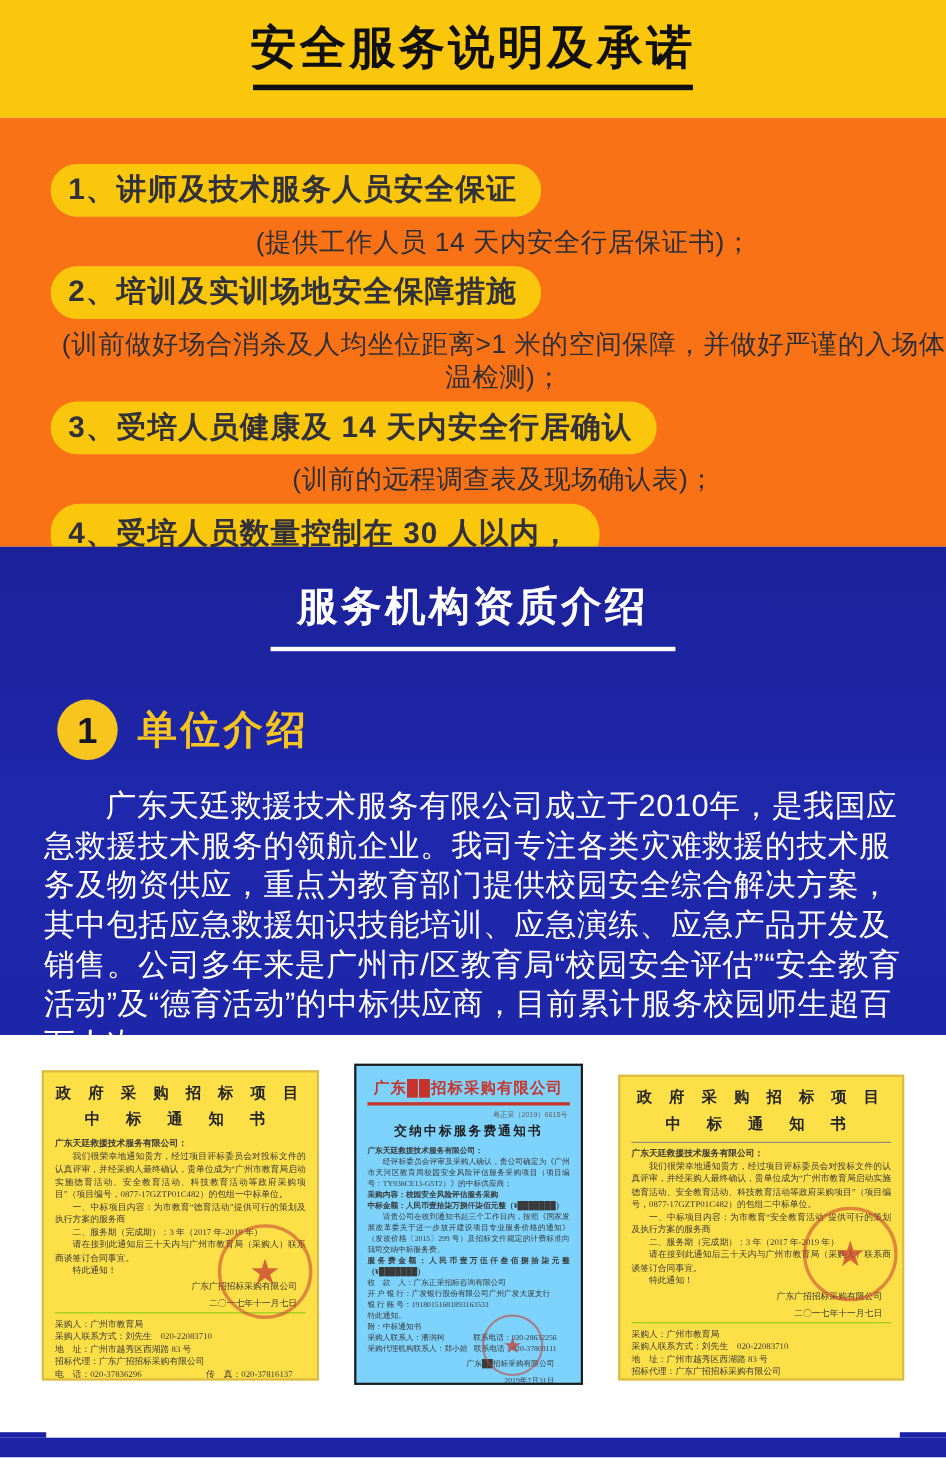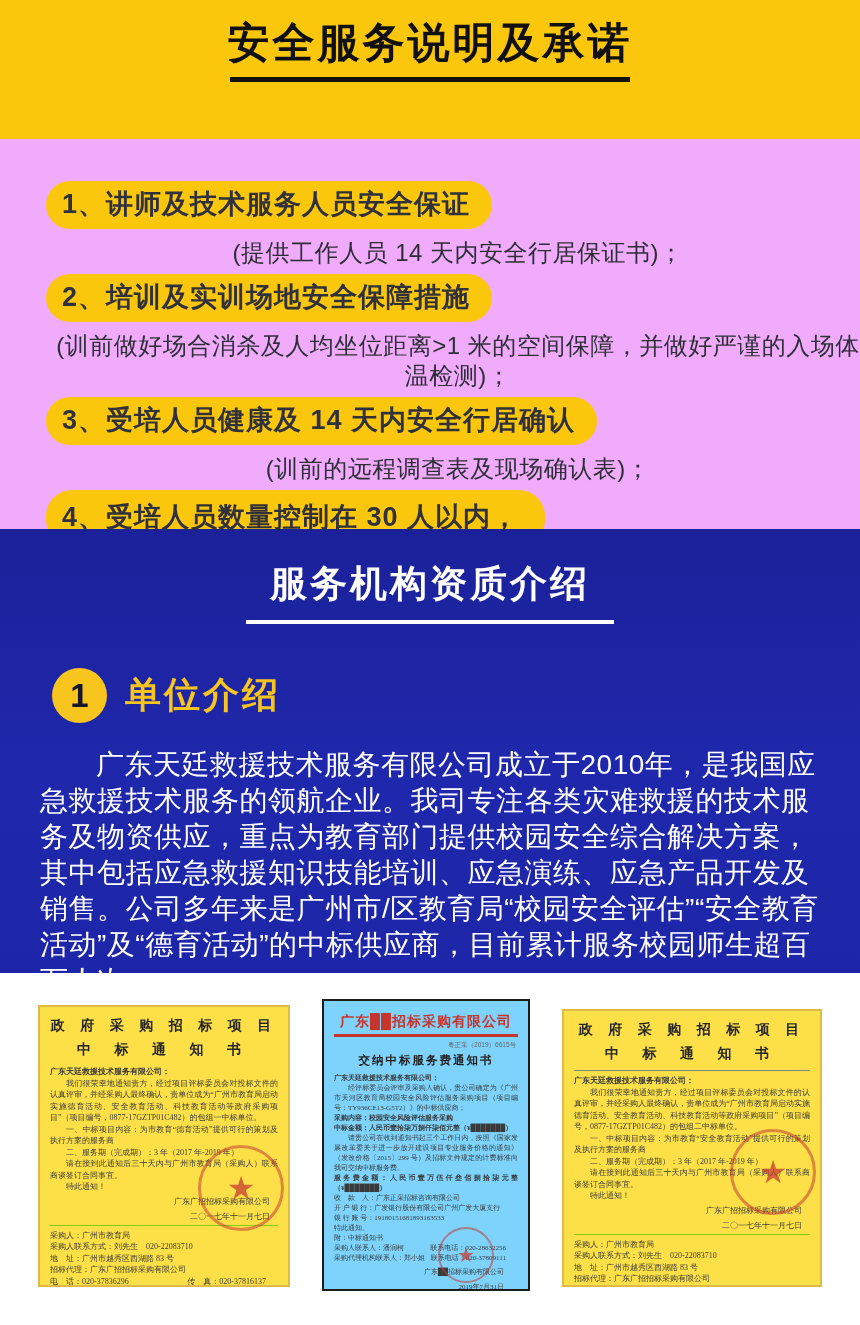--- a/index.html
+++ b/index.html
@@ -2,29 +2,29 @@
 <html><head>
 <meta charset="utf-8">
 <style>
   * { margin:0; padding:0; box-sizing:border-box; }
   html,body { width:860px; }
   body {
     height:1325px; overflow:hidden; background:#ffffff; position:relative;
     font-family:"Liberation Sans","DejaVu Sans",sans-serif;
   }
   
-  .promo-banner { height:139px; background:#fbc70c; text-align:center; }
+  .promo-banner { height:107px; background:#fbc70c; text-align:center; }
   .promo-title {
     display:inline-block; padding-top:15px; font-size:42px; font-weight:800;
     color:#101010; letter-spacing:3px;
   }
   .promo-underline { width:400px; height:5px; background:#101010; margin:6px auto 0; }
 
   
-  .commitments { height:390px; background:#f0abfc; padding:42px 0 0 46px; }
+  .commitments { height:390px; background:#f97316; padding:42px 0 0 46px; }
   .pill {
     display:table; background:#fbc70c; color:#30313a; font-size:27px; font-weight:600;
     padding:5px 22px 7px 16px; border-radius:26px; margin-bottom:9px; letter-spacing:1px;
   }
   .pill.multi { line-height:40px; padding:7px 26px 9px 16px; }
   .note { font-size:24px; line-height:30px; color:#2e2f36; margin:0 0 6px 10px; letter-spacing:0.5px;text-align:center; }
 
   
   .qual {
     height:444px; text-align:left;

